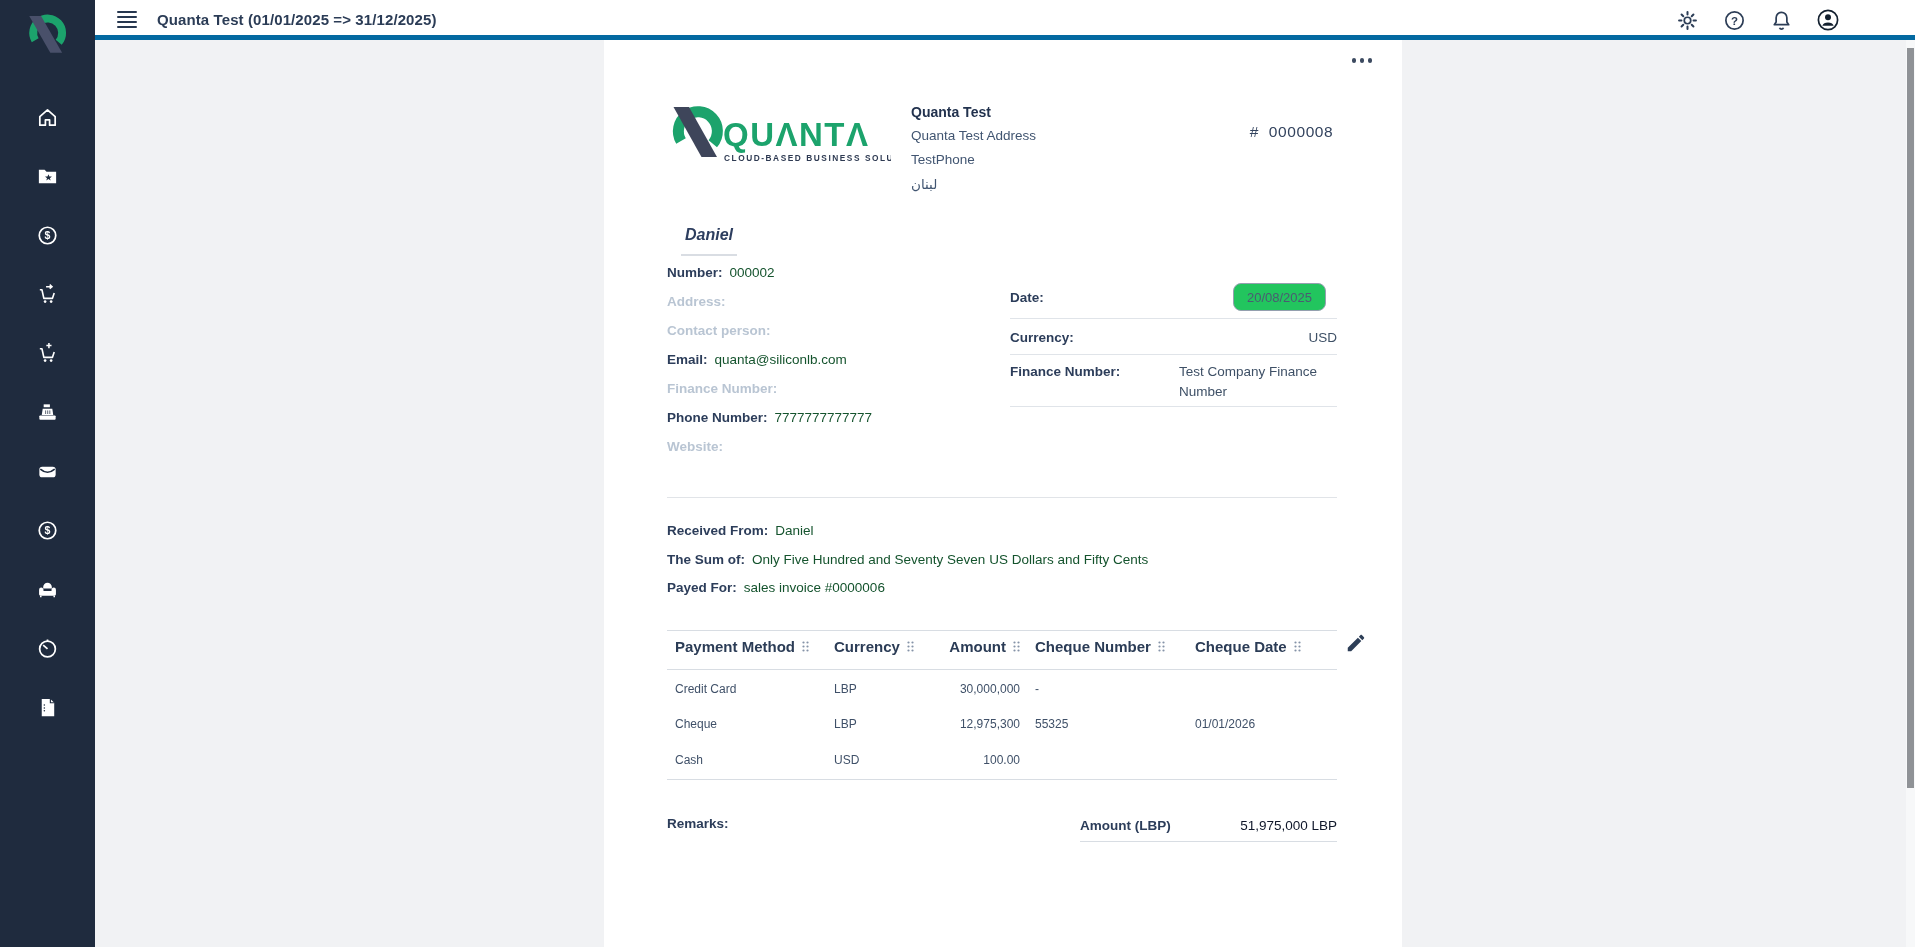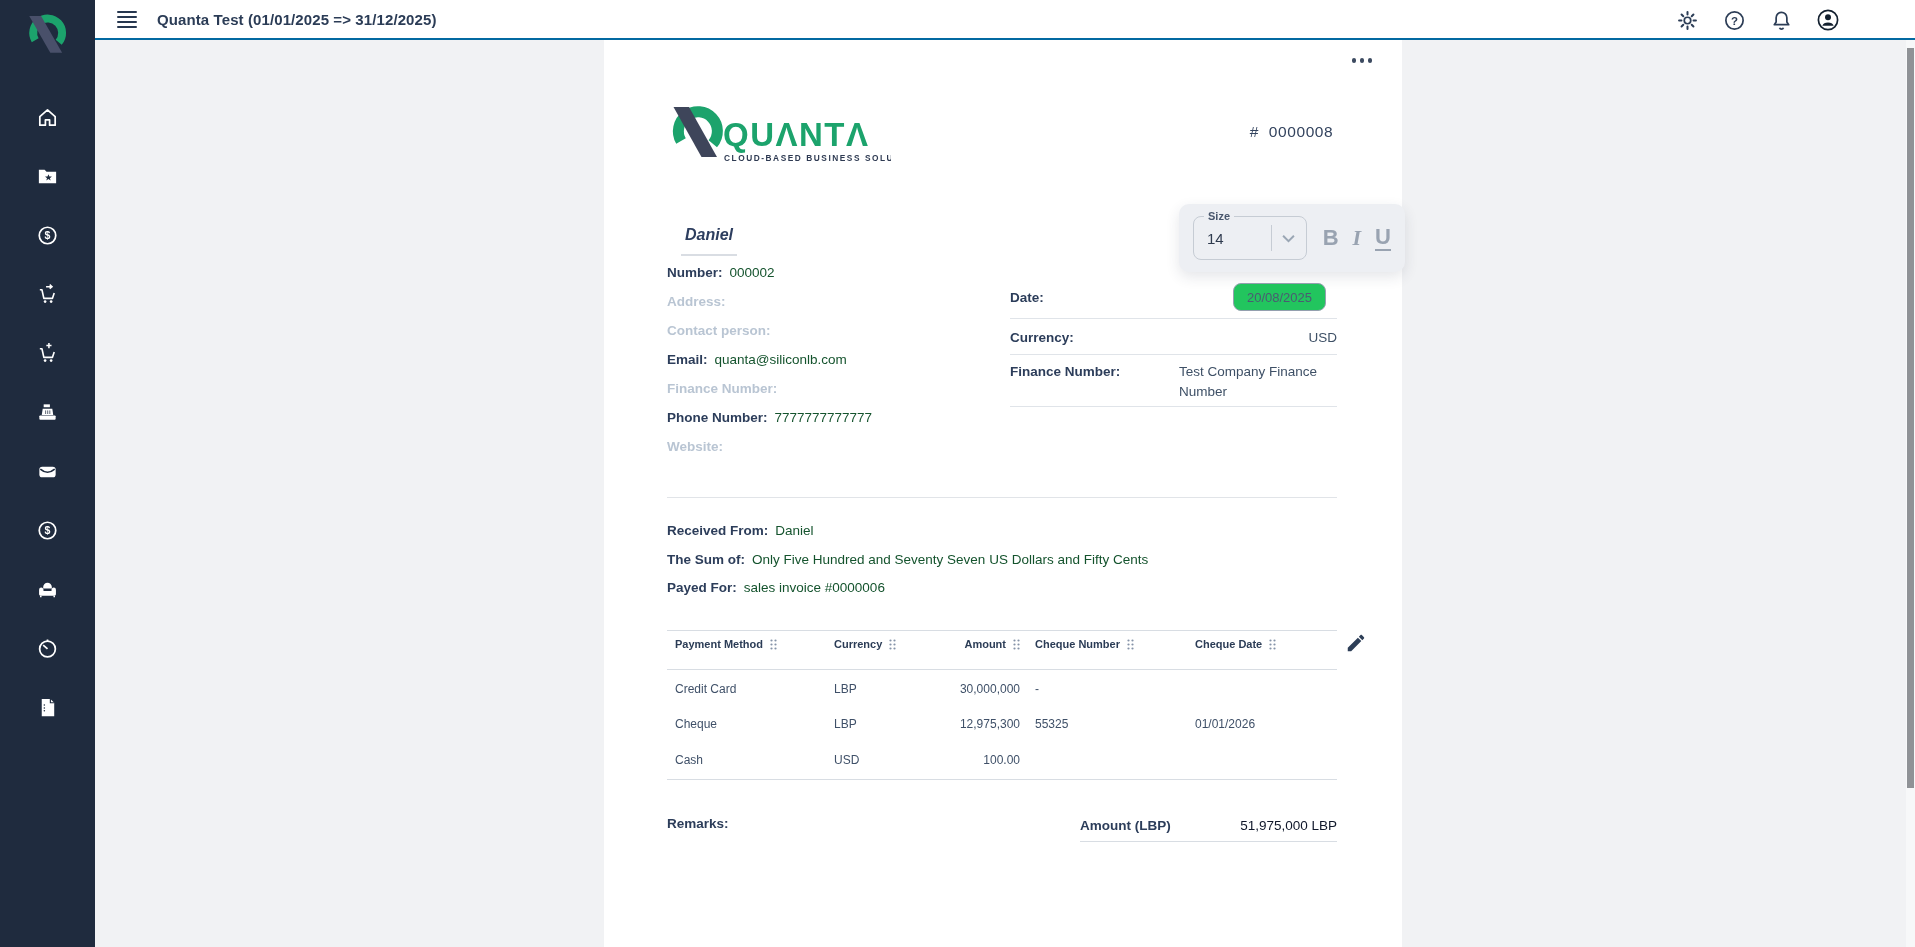--- a/index.html
+++ b/index.html
@@ -7,21 +7,21 @@
   body { font-family:"Liberation Sans", sans-serif; background:#f1f2f4; position:relative; color:#2b3c56; }
 
   
   .sidebar { position:absolute; left:0; top:0; width:95px; height:947px; background:#1f2b3e; z-index:5; }
   .sidebar-logo { position:absolute; left:24px; top:12px; width:46px; height:46px; cursor:pointer; }
   .side-nav { position:absolute; top:88px; left:0; width:95px; display:flex; flex-direction:column; align-items:center; }
   .side-item { width:95px; height:59px; display:flex; align-items:center; justify-content:center; cursor:pointer; }
   .side-item svg { width:23px; height:23px; }
 
   
-  .topbar { position:absolute; left:95px; top:0; width:1820px; height:40px; background:#fff; border-bottom:2px solid #0369a1; z-index:4; }
+  .topbar { position:absolute; left:95px; top:0; width:1820px; height:40px; background:#fff; border-bottom:5px solid #0369a1; z-index:4; }
   .hamburger { position:absolute; left:22px; top:11px; width:20px; height:18px; cursor:pointer; }
   .hamburger span { display:block; height:2.4px; background:#27374f; margin-bottom:2.6px; border-radius:1px; }
   .topbar-title { position:absolute; left:62px; top:11px; font-size:15px; font-weight:bold; color:#2b3c56; letter-spacing:.1px; }
   .topbar-icons { position:absolute; right:75px; top:0; height:40px; display:flex; align-items:center; gap:23px; }
   .tb-icon { width:24px; height:24px; cursor:pointer; display:flex; align-items:center; justify-content:center; }
 
   
   .scroll-track { position:absolute; right:0; top:40px; width:9px; height:907px; background:#f7f8f9; }
   .scroll-thumb { position:absolute; right:1px; top:8px; width:7px; height:740px; background:#8f9296; cursor:pointer; }
 
@@ -68,21 +68,21 @@
   .meta .row-label { position:absolute; left:0; font-weight:bold; color:#2c3d5a; }
   .meta .row-value-r { position:absolute; right:0; text-align:right; color:#3e5066; }
   .finance-val { position:absolute; left:169px; width:158px; color:#3e5066; line-height:20px; }
 
   .big-divider { position:absolute; left:63px; top:457px; width:670px; height:1px; background:#e1e4e8; }
 
   .detail-row { position:absolute; left:63px; font-size:13.5px; }
 
   
   .tbl-line { position:absolute; left:63px; width:670px; height:1px; background:#d8dde3; }
-  .th { position:absolute; font-size:11px; font-weight:bold; color:#2b3c56; display:flex; align-items:center; gap:7px; cursor:pointer; }
+  .th { position:absolute; font-size:15px; font-weight:bold; color:#2b3c56; display:flex; align-items:center; gap:7px; cursor:pointer; }
   .td { position:absolute; font-size:12px; color:#3f5068; }
   .ta-r { text-align:right; }
   .handle { display:inline-block; }
   .edit-btn { position:absolute; left:741px; top:592px; width:24px; height:24px; cursor:pointer; }
 
   
   .remarks { position:absolute; left:63px; top:776px; font-size:13.5px; }
   .totals { position:absolute; left:476px; top:770px; width:257px; font-size:13.5px; }
   .tot-row { position:relative; height:32px; border-bottom:1px solid #d8dde3; display:flex; align-items:center; justify-content:space-between; }
   .tot-row .tl { font-weight:bold; color:#2c3d5a; }
@@ -240,44 +240,33 @@
 
   <div class="brand-logo">
     <svg viewBox="0 0 225 80" width="225" height="80">
       <path d="M15 41 A19.5 19.5 0 1 1 46.8 43.8" fill="none" stroke="#1ca36c" stroke-width="11"></path>
       <polygon points="7.5,7 23,7 51,57 35.5,57" fill="#3e455a"></polygon>
       <text x="57" y="46" font-size="33" font-weight="bold" fill="#1ca36c" letter-spacing="1.5" font-family="Liberation Sans, sans-serif">QUΛNTΛ</text>
       <text x="58" y="61" font-size="8.3" font-weight="bold" fill="#2e3a52" letter-spacing="1.55" font-family="Liberation Sans, sans-serif">CLOUD-BASED BUSINESS SOLUTIONS</text>
     </svg>
   </div>
 
+  <div class="company">
+    <div class="name">Quanta Test</div>
+    <div>Quanta Test Address</div>
+    <div>TestPhone</div>
+    <div class="ar">لبنان</div>
+  </div>
 
   <div class="receipt-head">
     <div class="receipt-no">
       <span>#</span>&nbsp;&nbsp;<span>0000008</span>
     </div>
   </div>
 
-  <div class="fmt-toolbar">
-    <div class="size-select">
-      <span class="size-legend">Size</span>
-      <span class="size-value">14</span>
-      <span class="size-divider"></span>
-      <span class="size-chevron">
-        <svg viewBox="0 0 12 8" width="13" height="9">
-            <polyline points="1,1.5 6,6.5 11,1.5" fill="none" stroke="#9aa6b4" stroke-width="1.8"></polyline>
-          </svg>
-      </span>
-    </div>
-    <div class="fmt-btns">
-      <span class="fmt-btn">B</span>
-      <span class="fmt-btn i">I</span>
-      <span class="fmt-btn u">U</span>
-    </div>
-  </div>
 
   <div class="cust-name">Daniel</div>
   <div class="cust-underline"></div>
 
   <div class="cust-row" style="top:225px">
     <span class="lbl">Number:</span><span class="val">000002</span>
   </div>
   <div class="cust-row" style="top:254px">
     <span class="lbl muted">Address:</span><span class="val"></span>
   </div>

